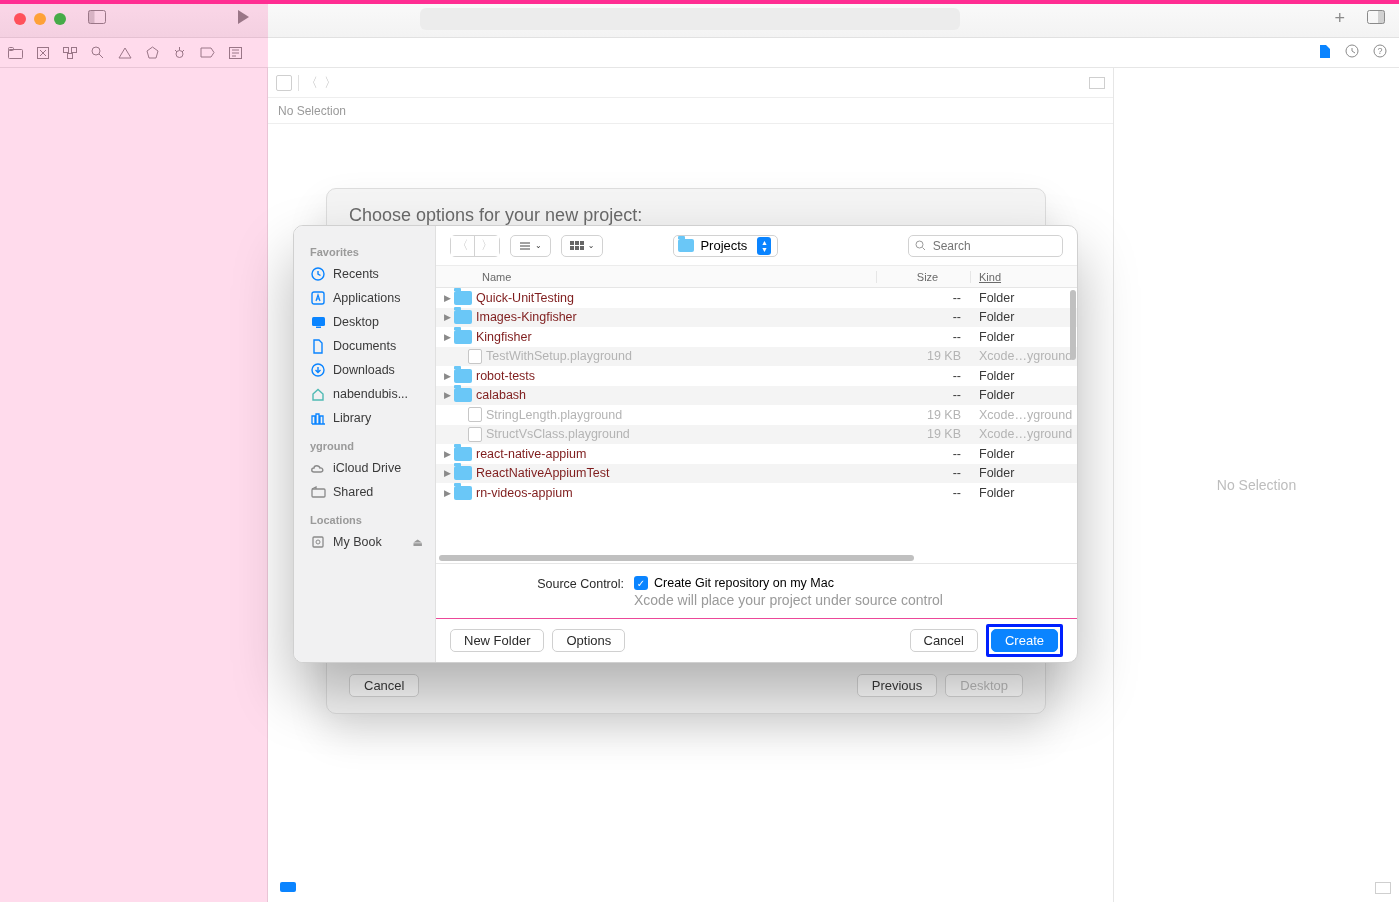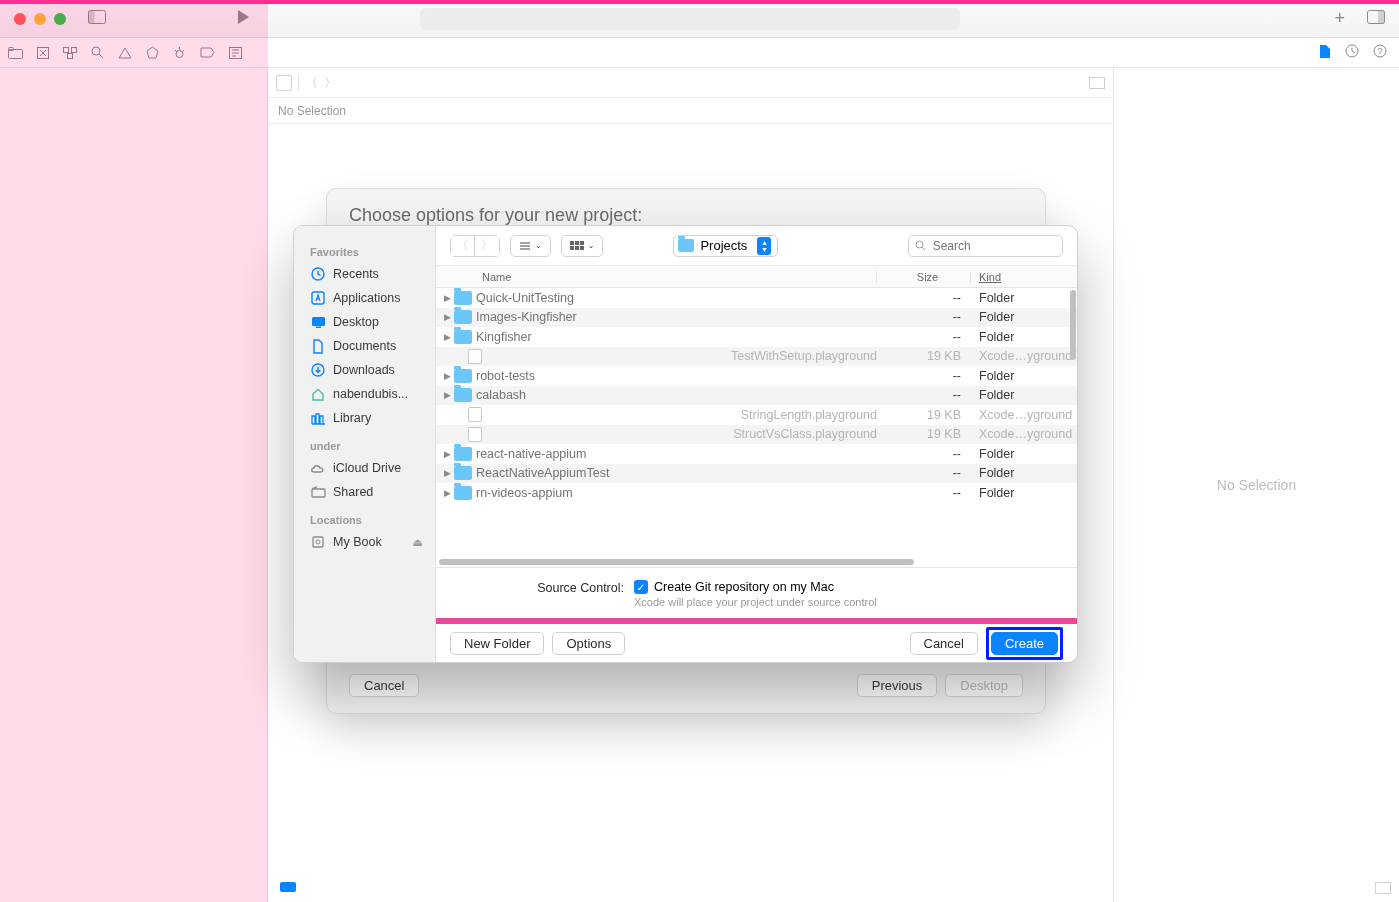--- a/index.html
+++ b/index.html
@@ -72,35 +72,35 @@
 .c-kind { width:106px; padding-left:8px;text-decoration:underline; }
 
 .file-list { flex:1; overflow:auto; position:relative; }
 .row { height:19.5px; display:flex; align-items:center; font-size:12.5px; }
 .row:nth-child(even) { background:#f4f4f4; }
 .row .tw { width:14px; text-align:center; color:#8a8a8a; font-size:9px; padding-left:8px; }
 .row .ic { width:18px; height:14px; margin:0 4px; position:relative; }
 .row .ic.fld { background:#6ac7f7; border-radius:2px; }
 .row .ic.fld::before { content:''; position:absolute; top:-3px; left:0; width:7px; height:3px; background:#6ac7f7; border-radius:1px 1px 0 0; }
 .row .ic.pg { width:14px; height:15px; background:#fff; border:1px solid #c7c7c7; border-radius:2px; }
-.row .nm { flex:1; color:#737373; }
-.row.dim .nm { color:#b4b4b4;text-align:right; }
+.row .nm { flex:1; color:#7f1d1d; }
+.row.dim .nm { color:#b4b4b4; }
 .row .sz { width:94px; text-align:right; padding-right:10px; color:#3a3a3a; }
 .row.dim .sz { color:#b4b4b4; }
 .row .kd { width:106px; padding-left:8px; color:#3a3a3a; white-space:nowrap; overflow:hidden; text-overflow:ellipsis; }
 .row.dim .kd { color:#b4b4b4; }
 .vscroll-thumb { position:absolute; right:1px; top:2px; width:6px; height:70px; background:#c0c0c0; border-radius:3px; }
 .hscroll-thumb { position:absolute; left:3px; bottom:2px; height:6px; width:475px; background:#c0c0c0; border-radius:3px; }
 
 .src-ctl { border-top:1px solid #e6e6e6; padding:12px 18px 10px; font-size:12.5px; display:flex; align-items:flex-start; gap:10px; }
 .src-ctl .lab { color:#2a2a2a; width:170px; text-align:right; padding-top:1px; }
 .src-ctl .chk { width:14px; height:14px; background:#0a84ff; border-radius:3px; display:inline-flex; align-items:center; justify-content:center; color:#fff; font-size:10px; margin-right:6px; }
-.src-ctl .sub2 { color:#9a9a9a; font-size:11px; margin-top:2px; }
-
-.dlg-foot { height:44px; border-top:6px solid #ec4899; display:flex; align-items:center; gap:8px; padding:4px 14px; }
+.src-ctl .sub2 { color:#9a9a9a; font-size:14px; margin-top:2px; }
+
+.dlg-foot { height:44px; border-top:1px solid #ec4899; display:flex; align-items:center; gap:8px; padding:4px 14px; }
 .dlg-foot .btn { background:#fff; border:1px solid #d0d0d0; border-radius:5px; padding:3px 13px; font-size:13px; color:#2a2a2a; }
 .dlg-foot .sp { flex:1; }
 .dlg-foot .btn.primary { background:#0a84ff; color:#fff; border-color:#0a84ff; }
 .highlight-box { border:3px solid #0020ff; border-radius:2px; padding:2px; display:inline-flex; }
 
 
 .corner-blue { position:absolute; left:280px; bottom:10px; width:16px; height:10px; background:#0a84ff; border-radius:2px; z-index:5; }
 .corner-right { position:absolute; right:8px; bottom:8px; width:16px; height:12px; border:1px solid #cfcfcf; z-index:5; }
 
 svg { display:block; }
@@ -302,21 +302,21 @@
   </div>
         <div class="side-item">
     <span class="ic">
             <svg width="15" height="13">
               <path d="M1 12 L1 4 L4 4 L4 12 M5 12 L5 2 L8 2 L8 12 M9 12 L9 4 L12 4 L12 12 M1 12 H14" stroke="currentColor" fill="none" stroke-width="1.3"></path>
             </svg>
           </span>
     <span>Library</span>
   </div>
       </div>
-    <div class="side-hdr" style="margin-top:10px">under</div>
+    <div class="side-hdr" style="margin-top:10px">yground</div>
     <div id="icl-list">
         <div class="side-item">
     <span class="ic gray">
             <svg width="16" height="11">
               <path d="M4 9 C1 9 1 5 4 5 C4 2 9 2 10 5 C13 4 14 9 11 9 Z" fill="none" stroke="currentColor" stroke-width="1.4"></path>
             </svg>
           </span>
     <span>iCloud Drive</span>
   </div>
         <div class="side-item">

